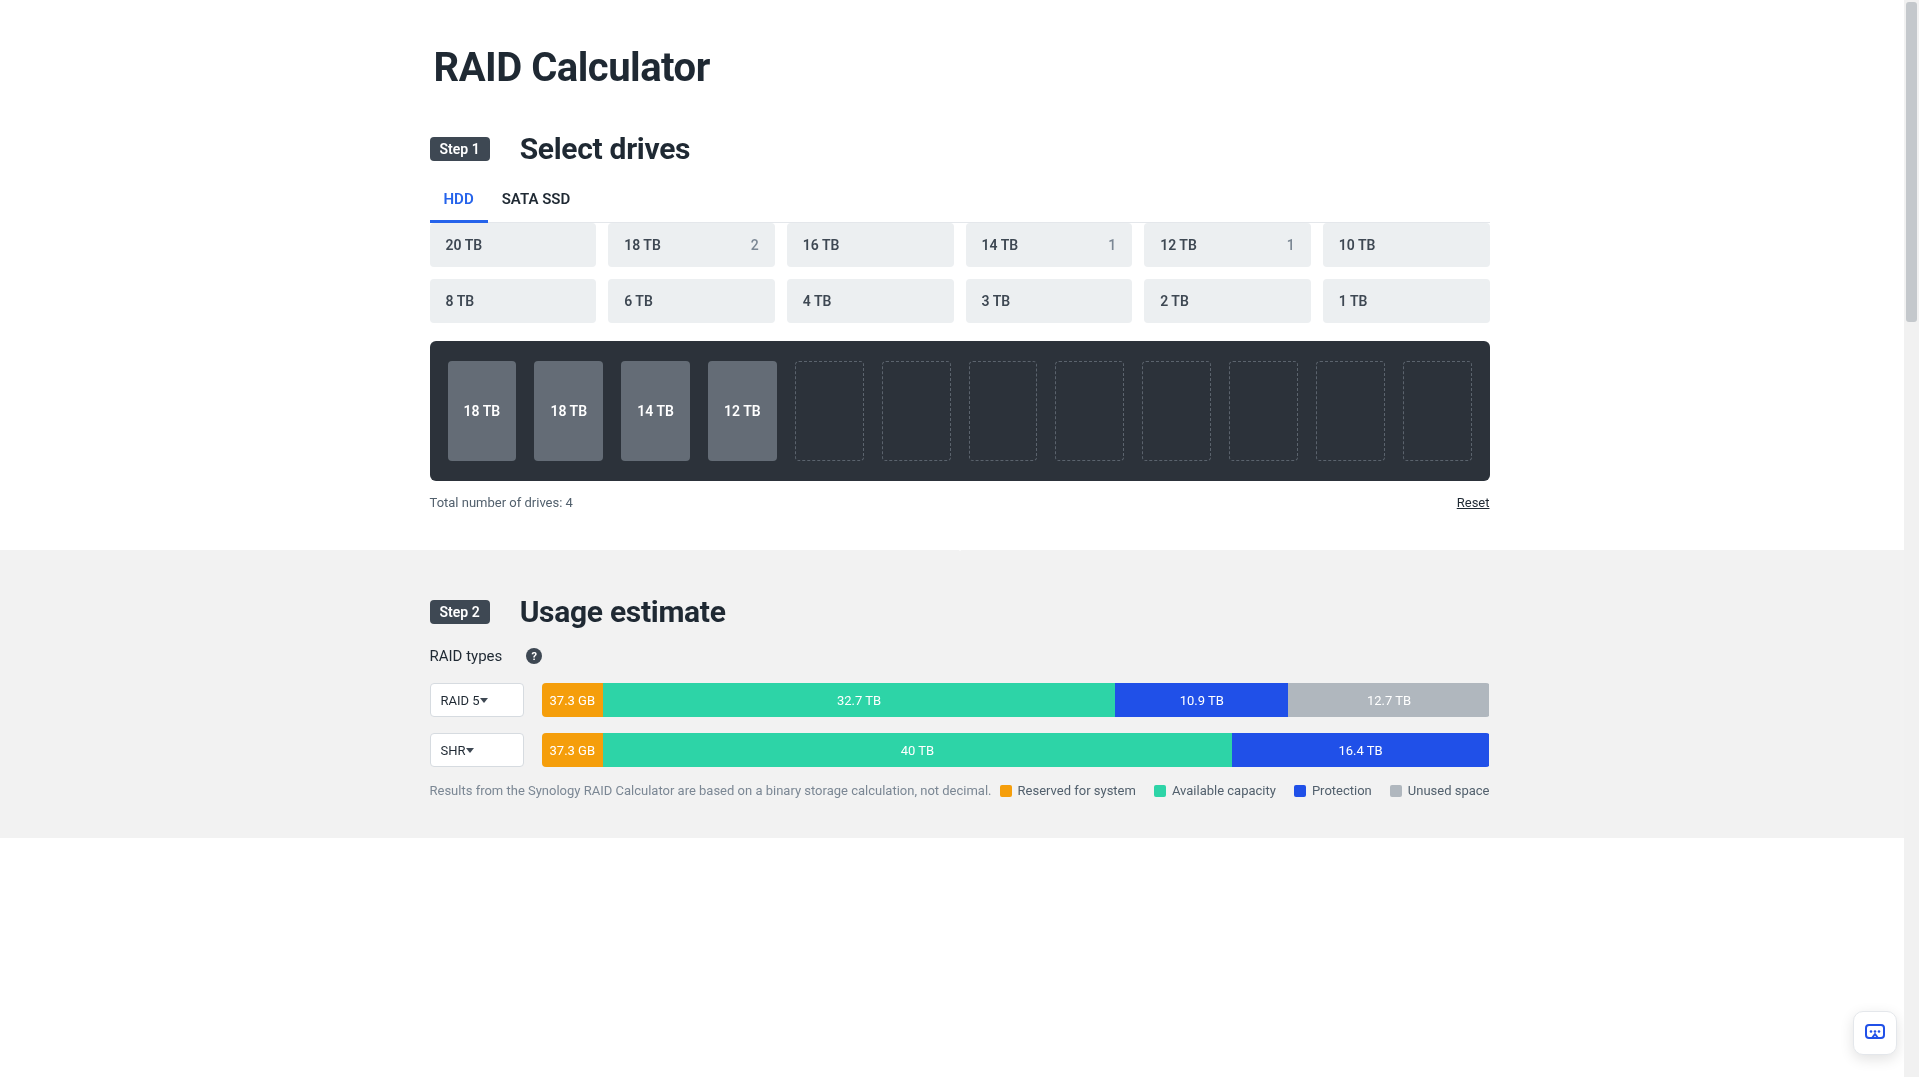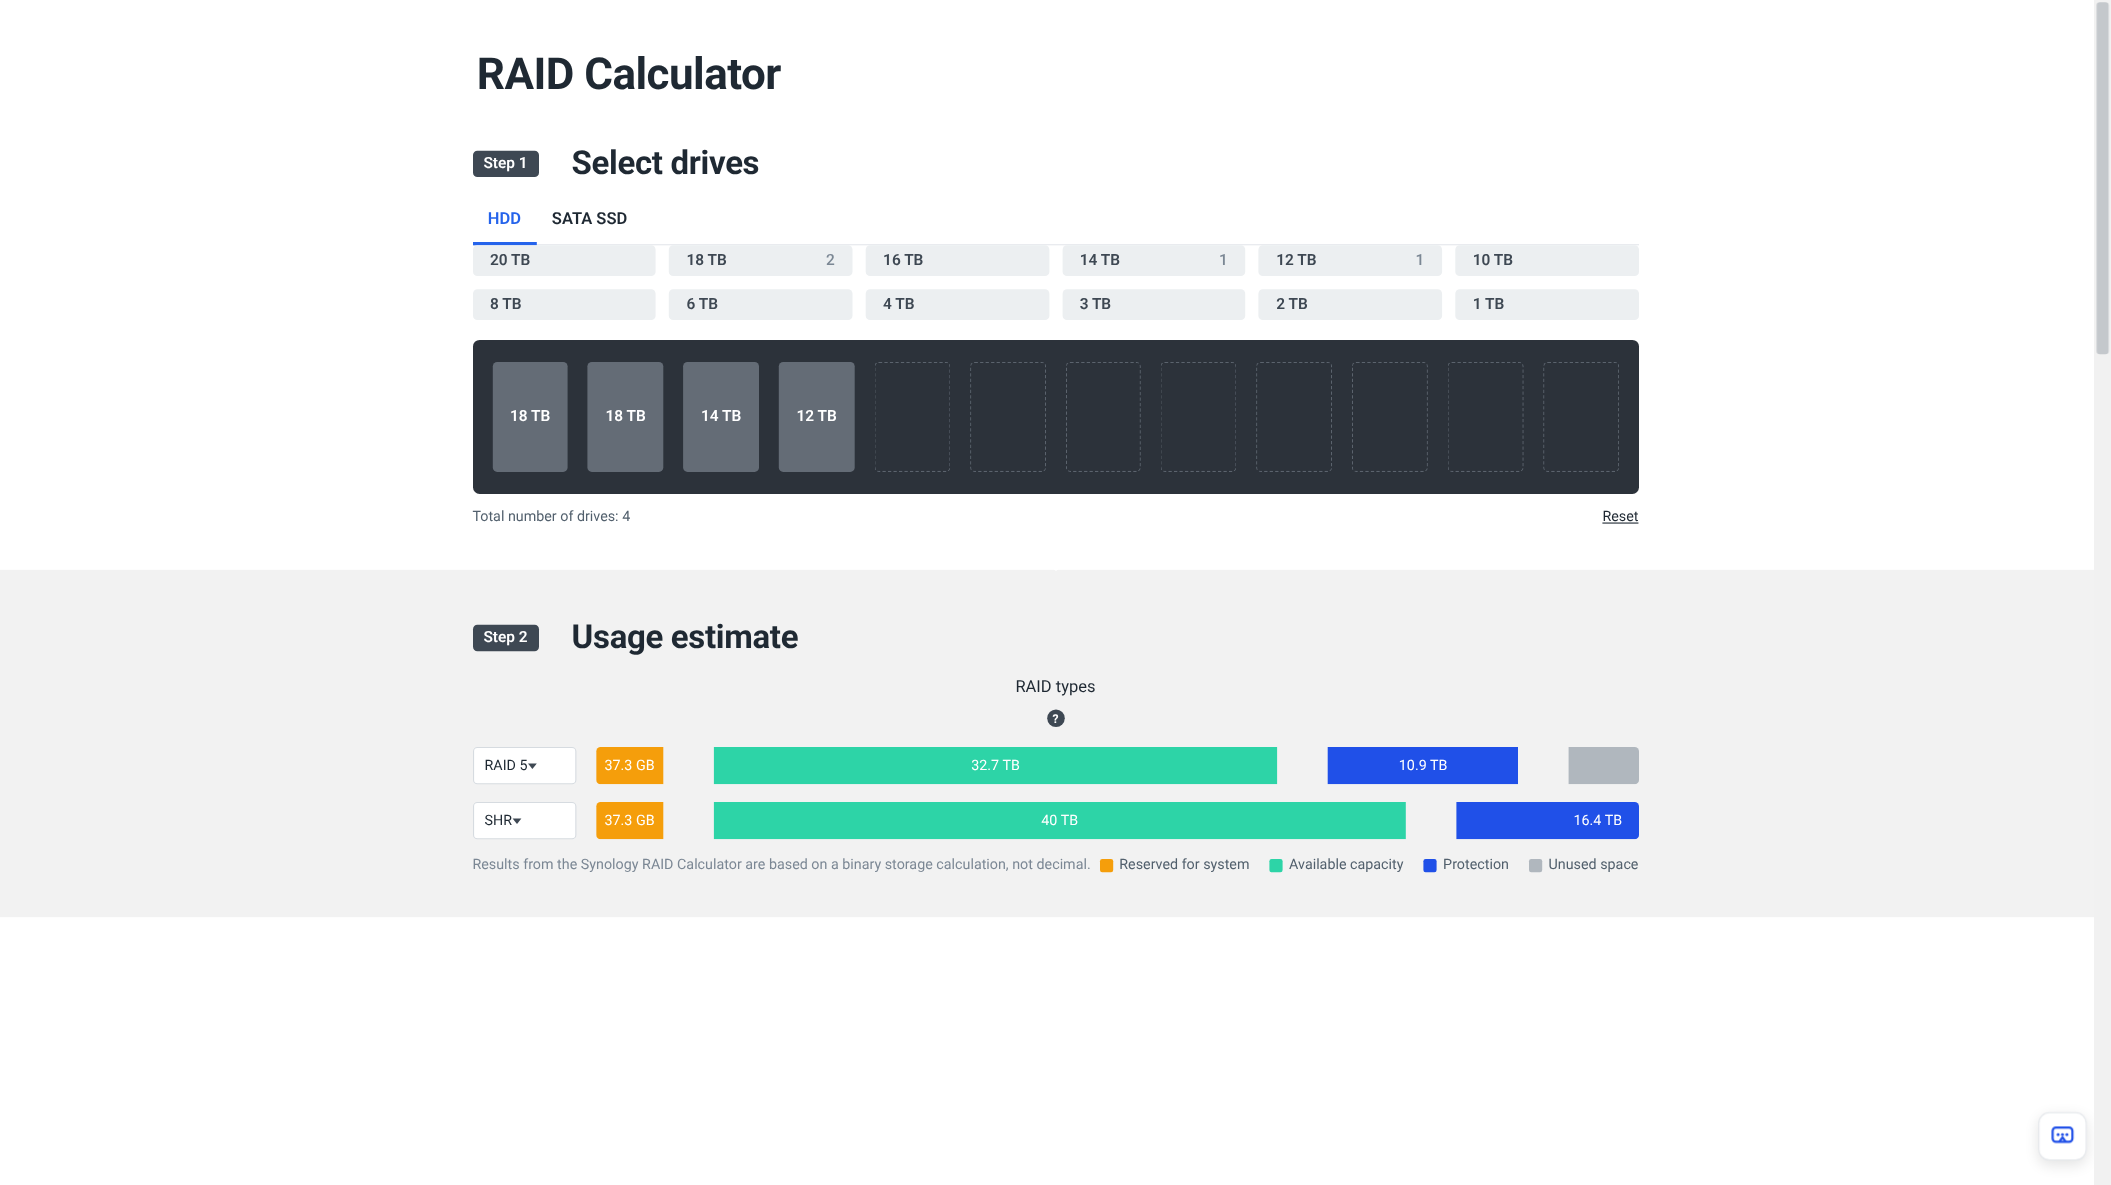--- a/index.html
+++ b/index.html
@@ -79,21 +79,21 @@
   }
   
   .drive-grid {
     display: grid;
     grid-template-columns: repeat(6, 1fr);
     gap: 12px;
   }
   .drive-btn {
     background: var(--drive-btn-bg);
     border-radius: 4px;
-    height: 28px;
+    height: 44px;
     display: flex;
     align-items: center;
     justify-content: space-between;
     padding: 0 16px;
     font-size: 14px;
     font-weight: 600;
     color: var(--drive-btn-text);
     cursor: pointer;
   }
   .drive-btn .count {
@@ -151,25 +151,24 @@
     transform: translateX(-50%);
     width: 0; height: 0;
     border-left: 14px solid transparent;
     border-right: 14px solid transparent;
     border-top: 12px solid #fff;
   }
   .section2-wrap .container { padding-top: 44px; }
   .raid-types-row {
     display: flex;
     align-items: center;
-    gap: 12px;
+    gap: 24px;
     margin: 18px 0 18px 0;
     font-size: 15px;
     color: var(--text-primary);
-    flex-direction: column;
   }
   .help-icon {
     width: 16px; height: 16px;
     border-radius: 50%;
     background: #3e4853;
     color: #fff;
     font-size: 11px;
     font-weight: 700;
     display: inline-flex;
     align-items: center;
@@ -201,21 +200,20 @@
     border-top: 5px solid #3e4853;
   }
   .bar {
     flex: 1;
     height: 34px;
     display: flex;
     border-radius: 4px;
     overflow: hidden;
     font-size: 13px;
     color: #fff;
-    gap: 46px;
   }
   .seg {
     display: flex;
     align-items: center;
     justify-content: center;
     white-space: nowrap;
   }
   .seg.reserved   { background: var(--color-reserved); }
   .seg.available  { background: var(--color-available); }
   .seg.protection { background: var(--color-protection); }

